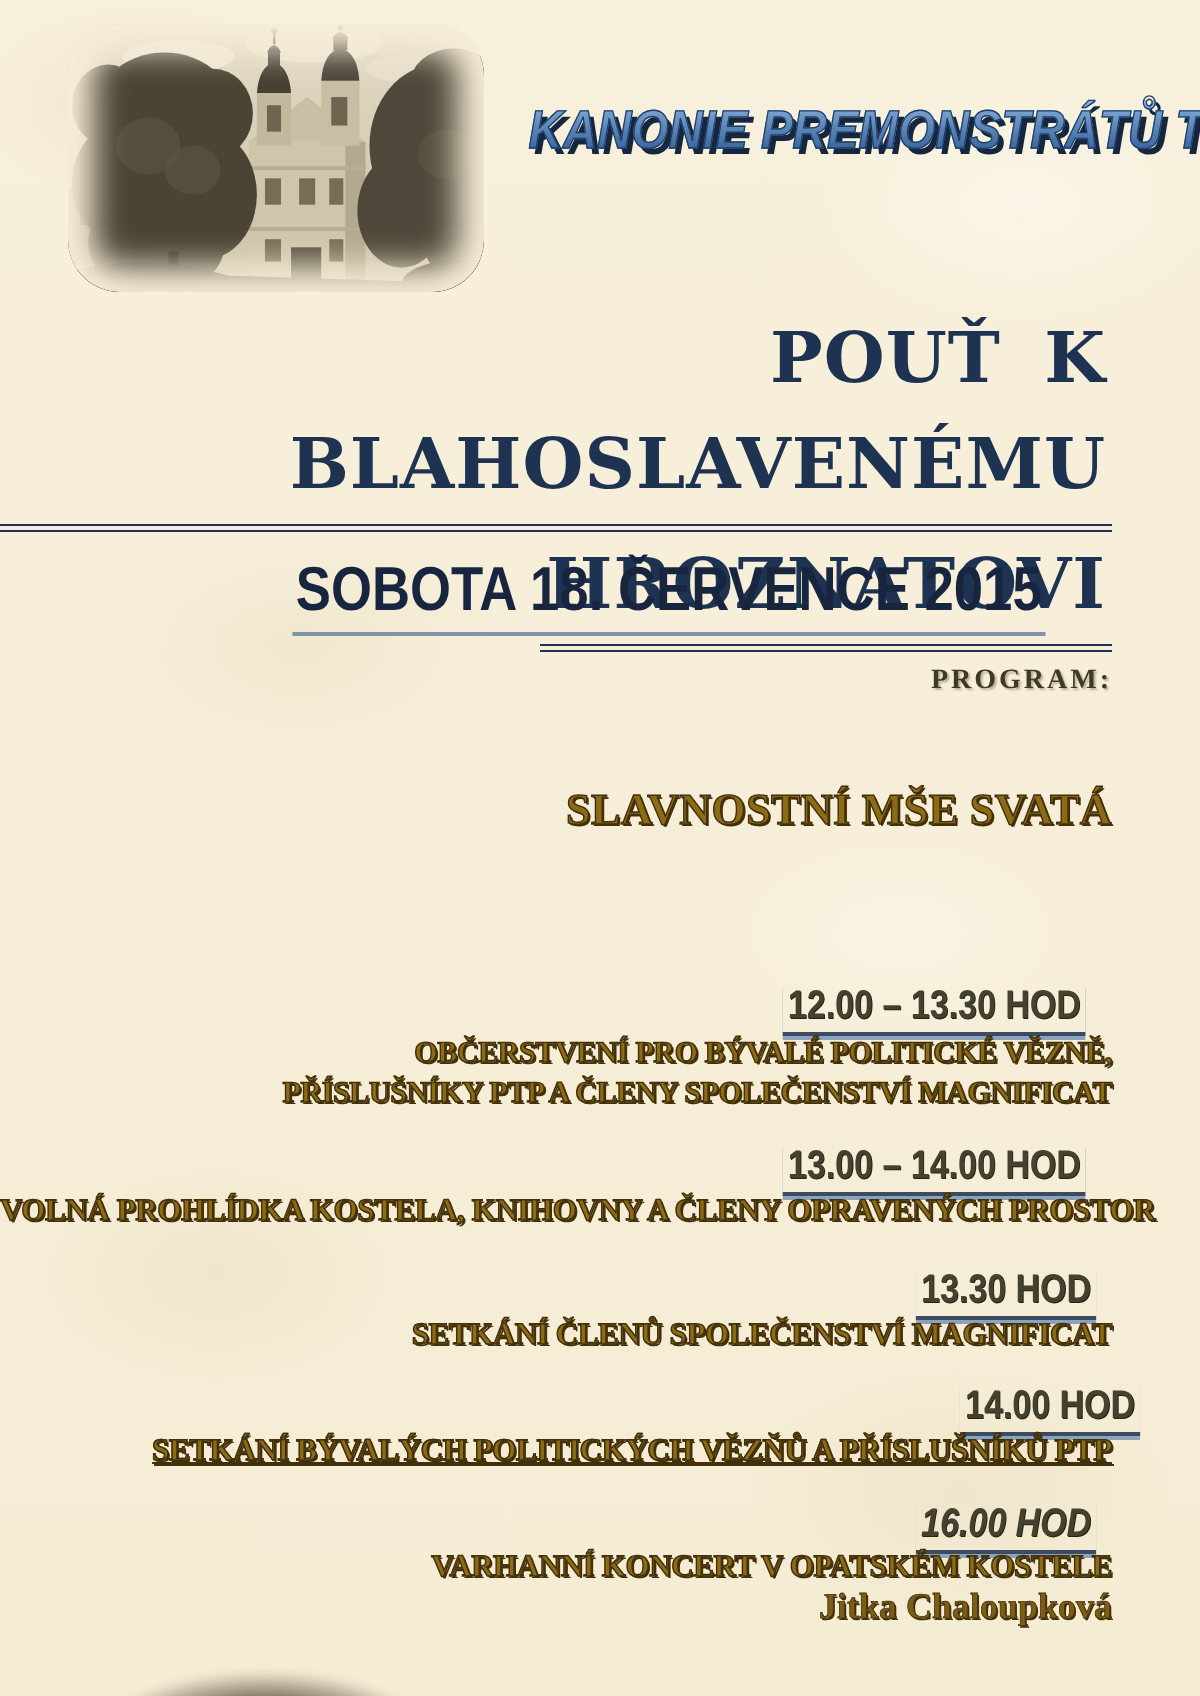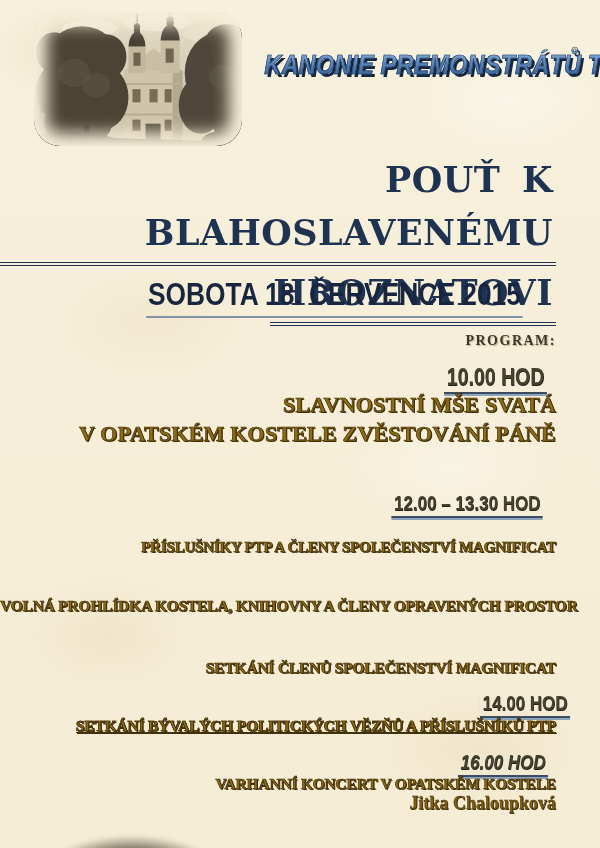--- a/index.html
+++ b/index.html
@@ -248,33 +248,36 @@
   </div>
 
   <div class="sec date">
     <span class="dline">SOBOTA 18. ČERVENCE 2015</span>
   </div>
 
   <div class="sec program">
     <span>PROGRAM:</span>
   </div>
 
-  <div class="sec t0">
-    <span class="time t-lg">10.00 HOD</span>
-  </div>
   <div class="sec l00 gold g-lg">SLAVNOSTNÍ MŠE SVATÁ</div>
-  <div class="sec l01 gold g-lg">V OPATSKÉM KOSTELE ZVĚSTOVÁNÍ PÁNĚ</div>
 
   <div class="sec t1">
     <span class="time t-md">12.00 – 13.30 HOD</span>
   </div>
+  <div class="sec l10 gold g-md">OBČERSTVENÍ PRO BÝVALÉ POLITICKÉ VĚZNĚ,</div>
   <div class="sec l11 gold g-md">PŘÍSLUŠNÍKY PTP A ČLENY SPOLEČENSTVÍ MAGNIFICAT</div>
 
+  <div class="sec t2">
+    <span class="time t-md">13.00 – 14.00 HOD</span>
+  </div>
   <div class="sec l20 gold g-md2">VOLNÁ PROHLÍDKA KOSTELA, KNIHOVNY A ČLENY OPRAVENÝCH PROSTOR</div>
 
+  <div class="sec t3">
+    <span class="time t-md">13.30 HOD</span>
+  </div>
   <div class="sec l30 gold g-md2">SETKÁNÍ ČLENŮ SPOLEČENSTVÍ MAGNIFICAT</div>
 
   <div class="sec t4">
     <span class="time t-md">14.00 HOD</span>
   </div>
   <div class="sec l40 gold g-md2">SETKÁNÍ BÝVALÝCH POLITICKÝCH VĚZŇŮ A PŘÍSLUŠNÍKŮ PTP</div>
 
   <div class="sec t5">
     <span class="time t-md">16.00 HOD</span>
   </div>

